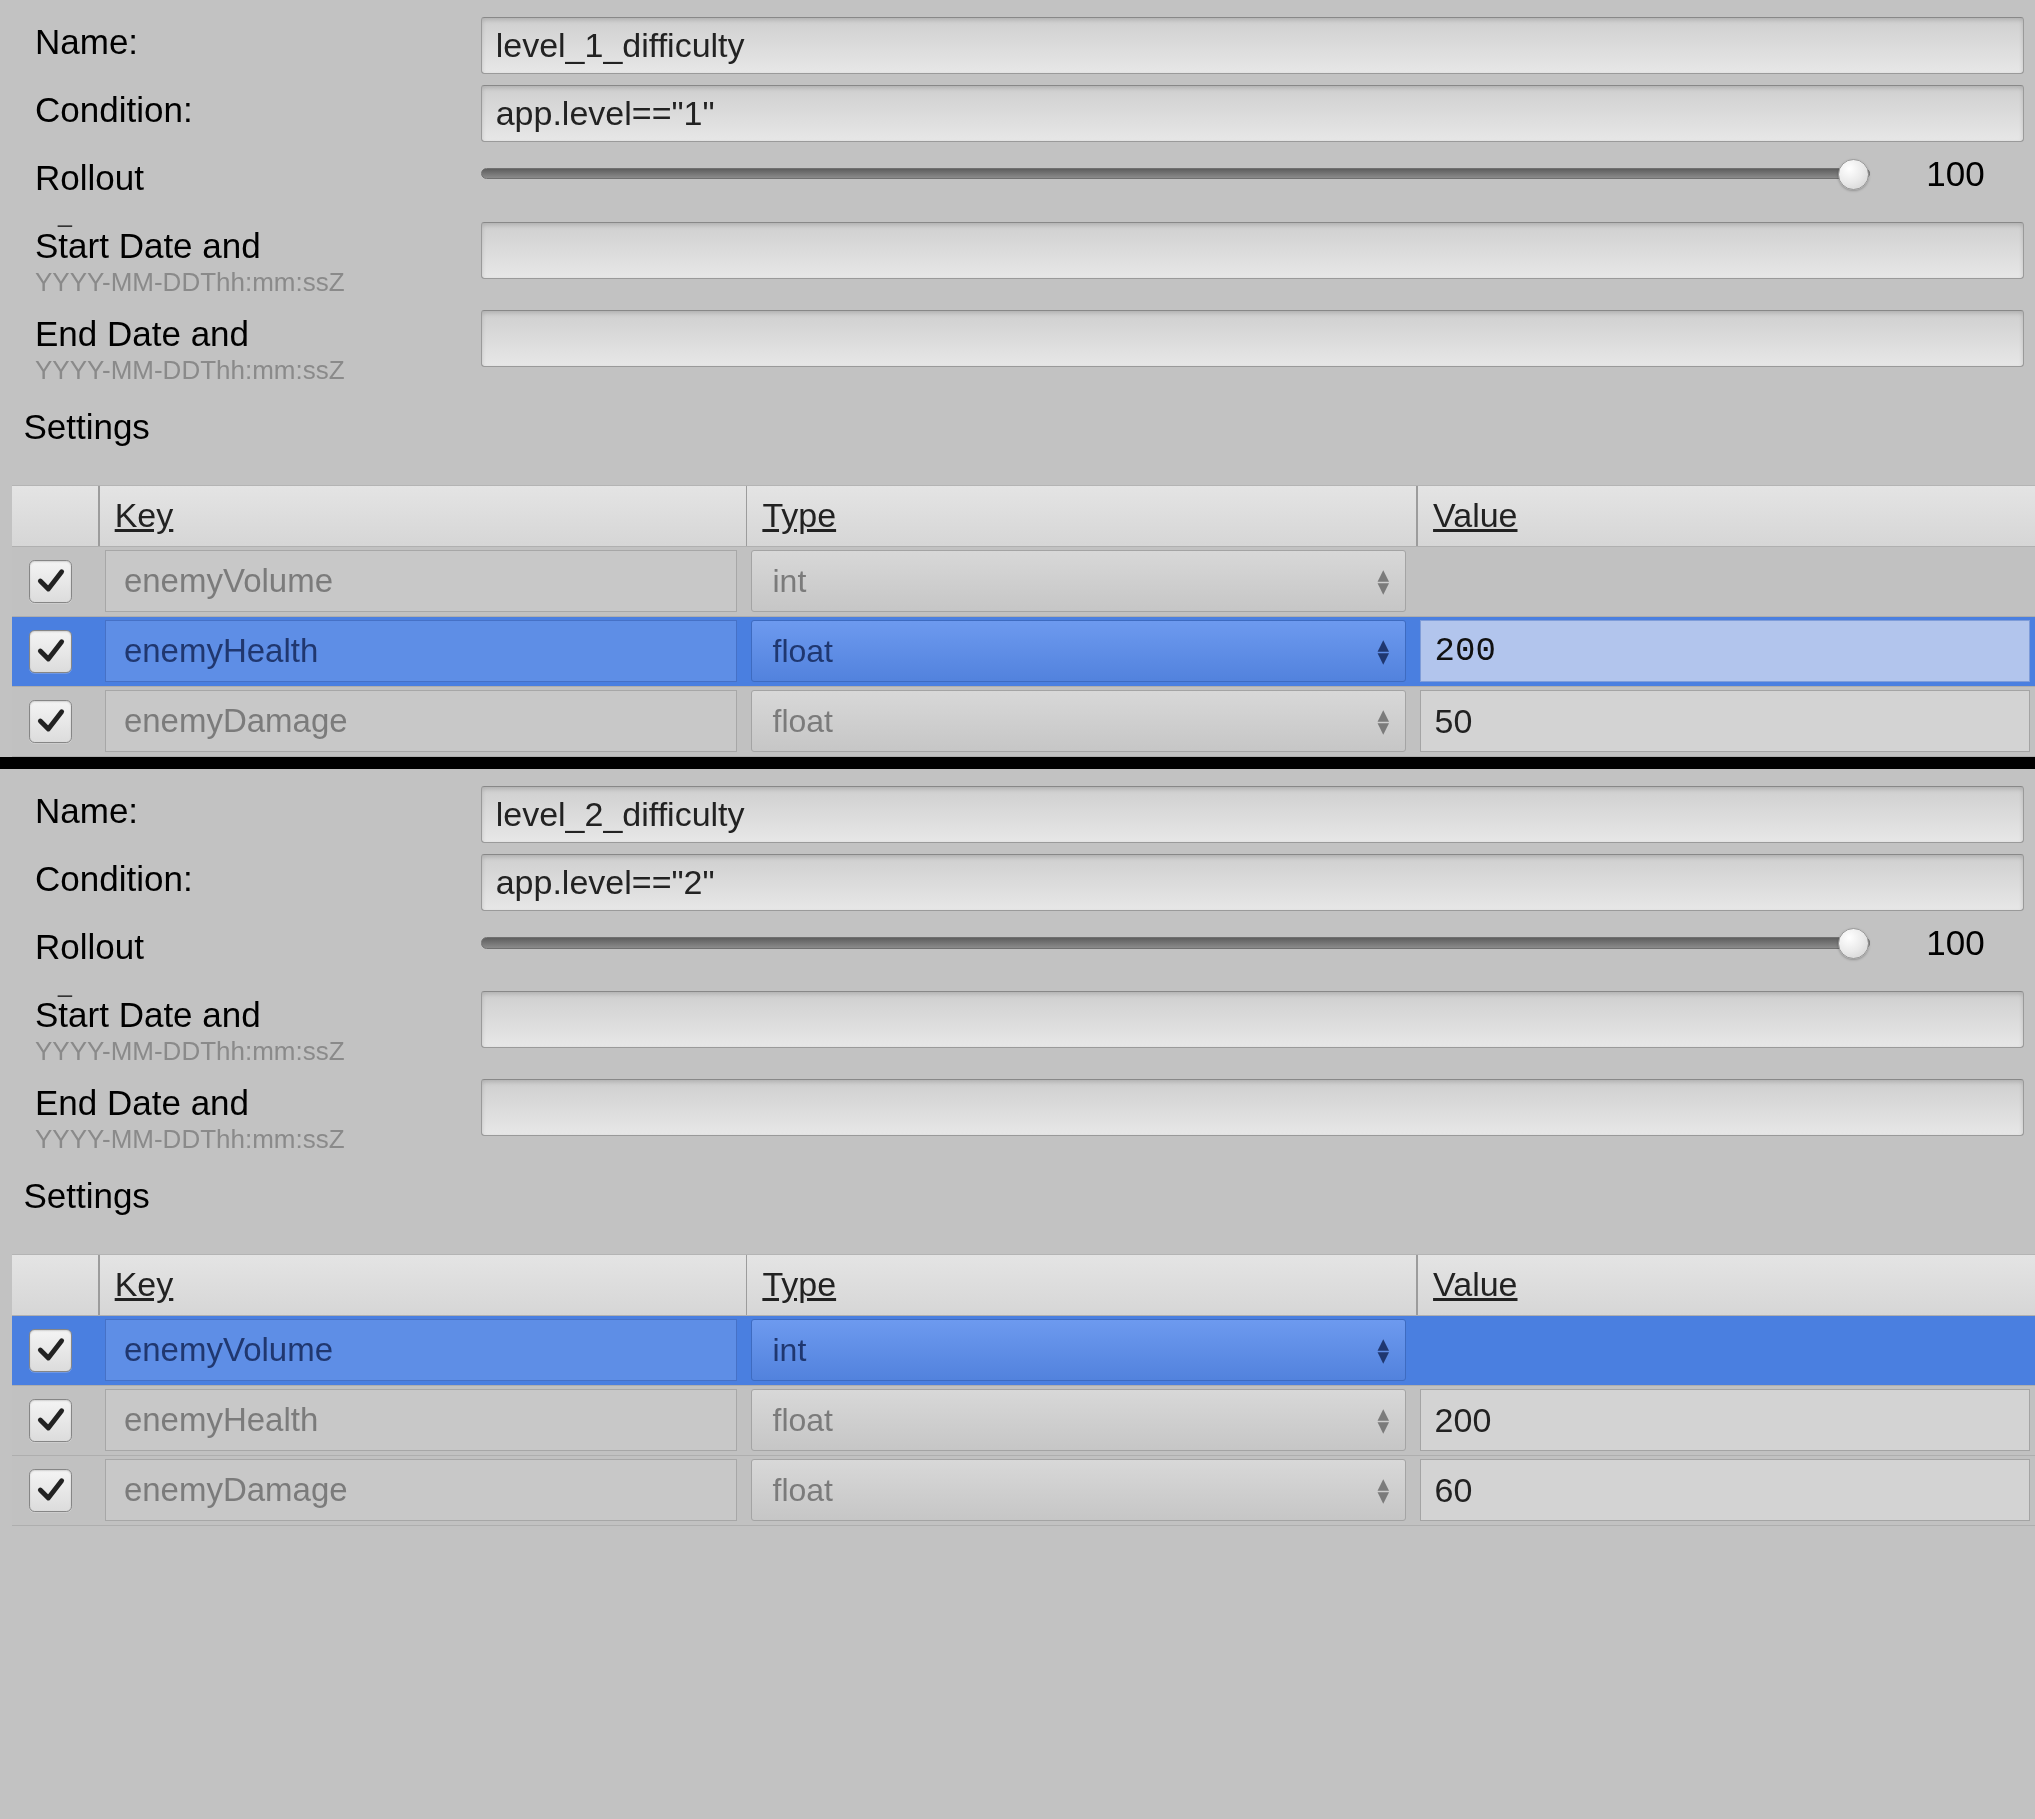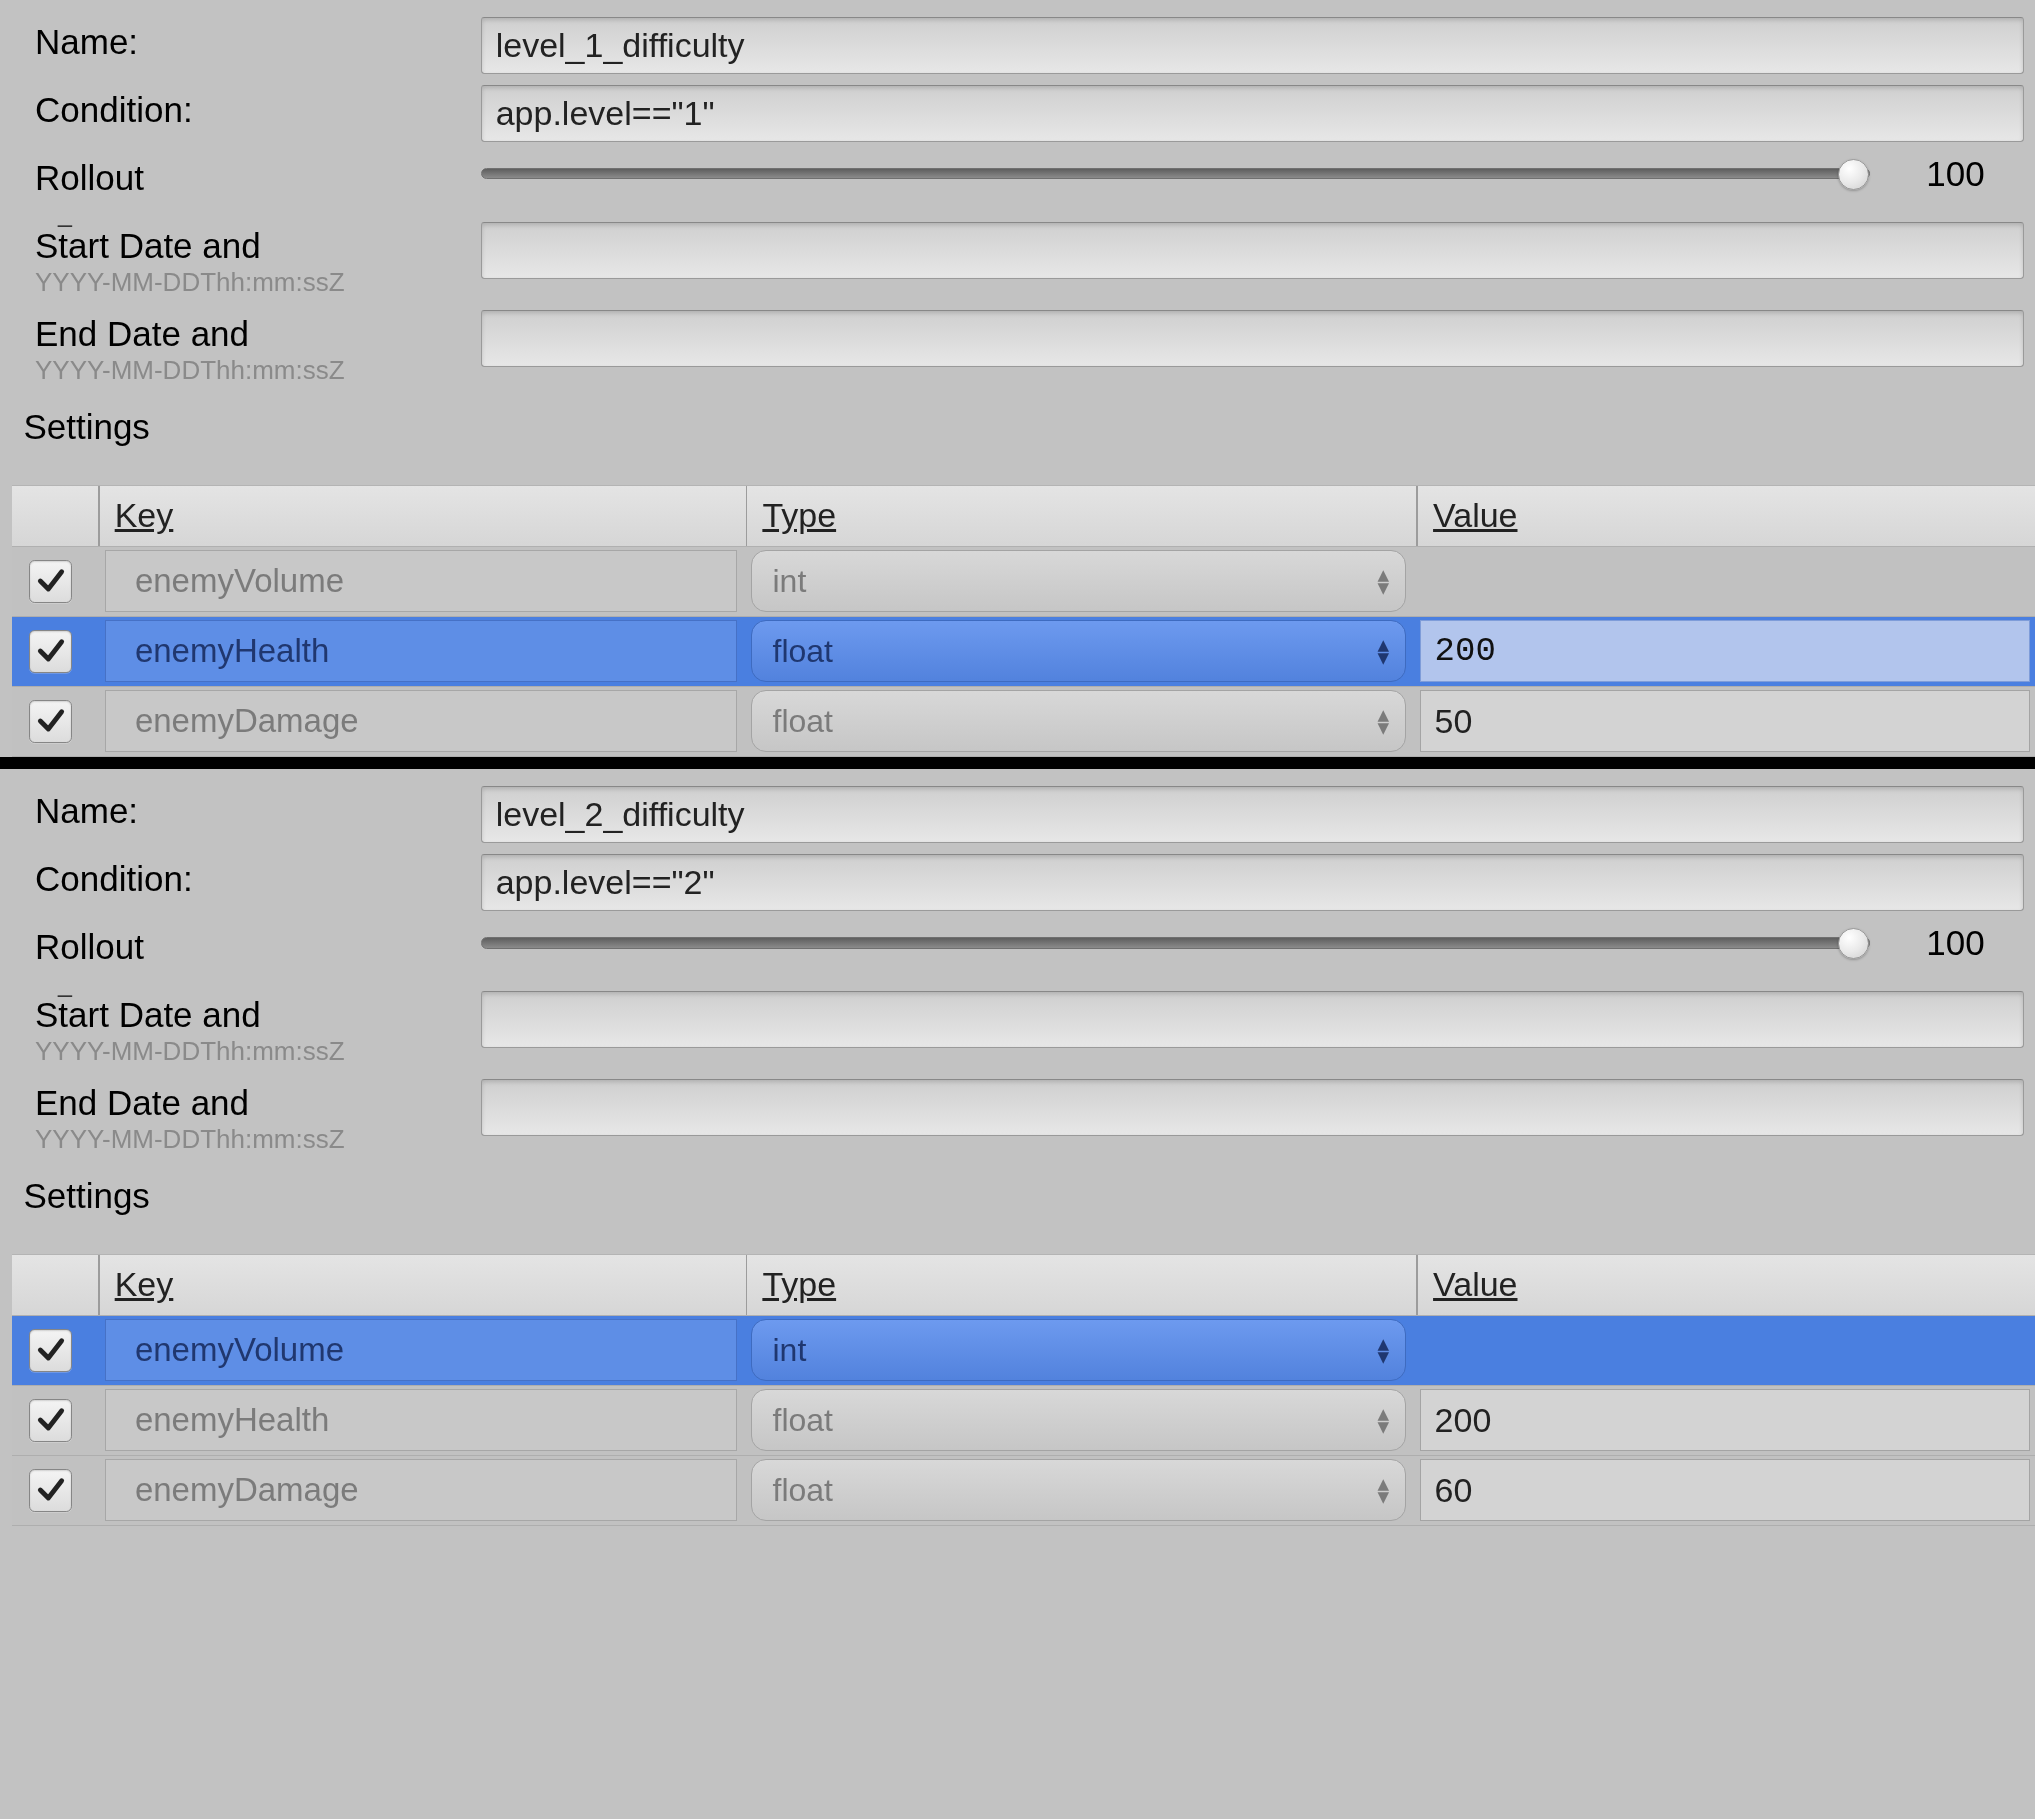--- a/index.html
+++ b/index.html
@@ -174,36 +174,36 @@
   }
   .unity-checkbox svg { width: 32px; height: 32px; }
 
   .key-field {
     width: 100%;
     height: 100%;
     background: #c8c8c8;
     border: 1.1px solid #a7a7a7;
     font-size: 33px;
     color: #7b7b7b;
-    padding: 0 29px;
+    padding: 0 18px;
     display: flex;
     align-items: center;
   }
   .settings-row.selected .key-field {
     background: #5e8ee6;
     border-color: #4671c6;
     color: #20376f;
   }
 
   .type-dropdown {
     width: 100%;
     height: 100%;
     background: linear-gradient(to bottom, #d8d8d8 0%, #c6c6c6 100%);
     border: 1.1px solid #a4a4a4;
-    border-radius: 15px;
+    border-radius: 3px;
     font-size: 32px;
     color: #7b7b7b;
     padding: 0 40px 0 20.6px;
     position: relative;
     display: flex;
     align-items: center;
   }
   .type-dropdown .dd-arrows {
     position: absolute;
     right: 16px;

